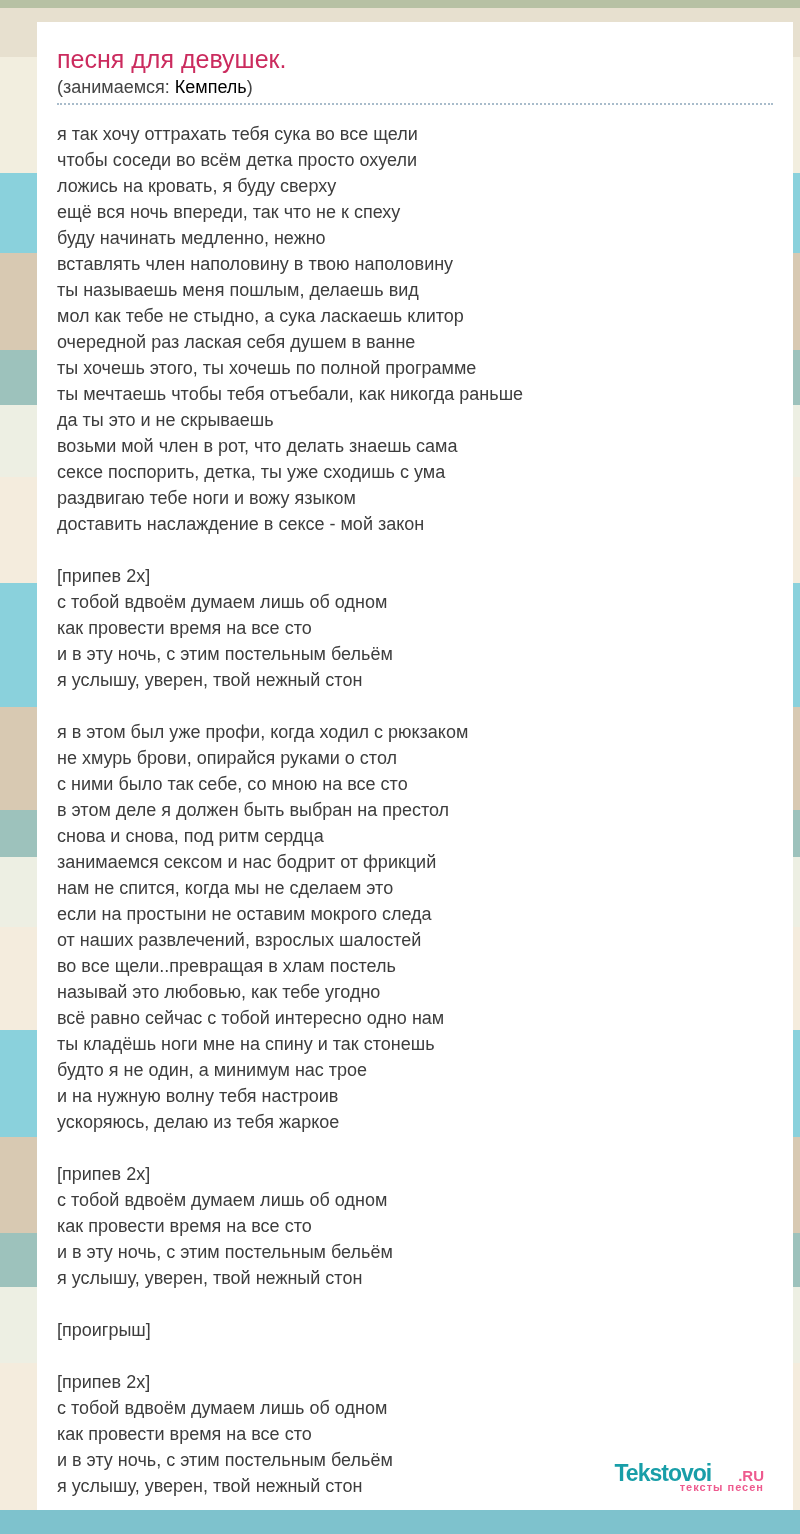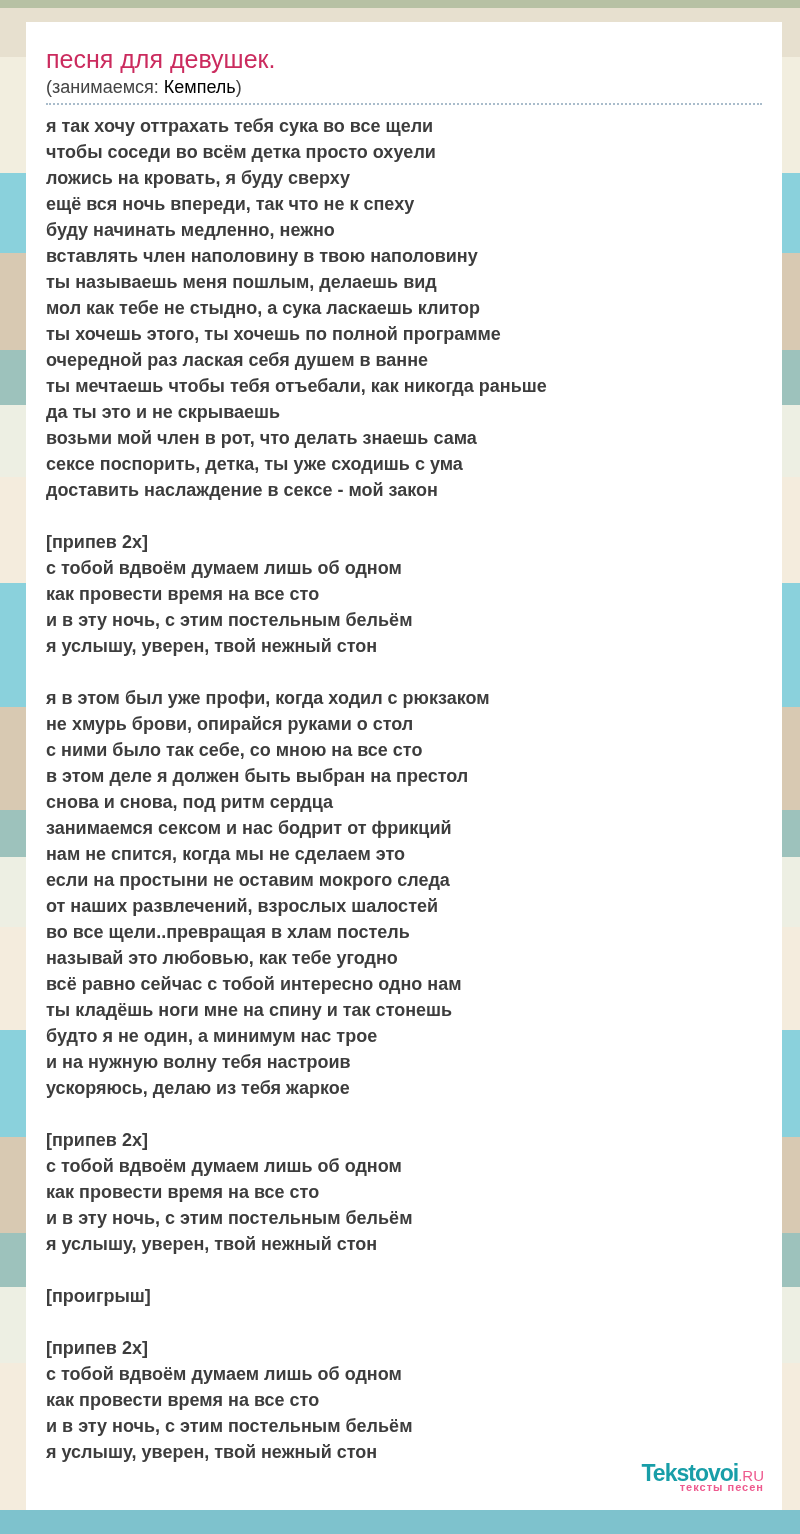--- a/index.html
+++ b/index.html
@@ -26,21 +26,21 @@
       #f4ecdd 927px, #f4ecdd 1030px,
       #8ad1dc 1030px,#8ad1dc 1137px,
       #d8c9b2 1137px,#d8c9b2 1233px,
       #9dc2bc 1233px,#9dc2bc 1287px,
       #edefe3 1287px,#edefe3 1363px,
       #f4ecdd 1363px,#f4ecdd 1510px,
       #7ec2cd 1510px,#7ec2cd 1534px);
   }
   .content {
     position: absolute;
-    left: 26px;
+    left: 37px;
     top: 22px;
     width: 756px;
     height: 1490px;
     background: #ffffff;
     box-sizing: border-box;
     padding: 24px 20px 0 20px;
   }
   h1.song-title {
     margin: 0;
     font-size: 25px;
@@ -57,21 +57,21 @@
   a.artist-link {
     color: #000000;
     text-decoration: none;
     cursor: pointer;
   }
   .dotted-sep {
     margin-top: 6px;
     height: 0;
     border-bottom: 2px dotted #a9bccb;
   }
-  .lyrics { margin-top: 8px; font-weight: bold; }
+  .lyrics { margin-top: 16px; }
   .lyrics-block { margin: 0 0 26px 0; }
   .lyric-line {
     margin: 0;
     font-size: 18px;
     line-height: 26px;
     color: #3d3d3d;
     white-space: nowrap;
   }
   .logo {
     position: absolute;
@@ -82,22 +82,23 @@
     cursor: pointer;
   }
   .logo .brand {
     font-size: 23px;
     font-weight: 700;
     letter-spacing: -1px;
     color: #189ea8;
   }
   .logo .tld {
     font-size: 15px;
-    font-weight: 400;
+    font-weight: 700;
     color: #ee5a8e;
+    padding-left: 27px;
   }
   .logo .tagline {
     margin-top: -3px;
     font-size: 11px;
     font-weight: 700;
     letter-spacing: 1px;
     color: #ee5a8e;
   }
   .footer-band {
     position: absolute;
@@ -119,26 +120,27 @@
   <div class="lyrics" id="lyrics">
       <div class="lyrics-block">
         <p class="lyric-line">я так хочу оттрахать тебя сука во все щели</p>
         <p class="lyric-line">чтобы соседи во всём детка просто охуели</p>
         <p class="lyric-line">ложись на кровать, я буду сверху</p>
         <p class="lyric-line">ещё вся ночь впереди, так что не к спеху</p>
         <p class="lyric-line">буду начинать медленно, нежно</p>
         <p class="lyric-line">вставлять член наполовину в твою наполовину</p>
         <p class="lyric-line">ты называешь меня пошлым, делаешь вид</p>
         <p class="lyric-line">мол как тебе не стыдно, а сука ласкаешь клитор</p>
+        <p class="lyric-line">очередной раз лаская себя душем в ванне</p>
         <p class="lyric-line">ты хочешь этого, ты хочешь по полной программе</p>
-        <p class="lyric-line">очередной раз лаская себя душем в ванне</p>
         <p class="lyric-line">ты мечтаешь чтобы тебя отъебали, как никогда раньше</p>
         <p class="lyric-line">да ты это и не скрываешь</p>
         <p class="lyric-line">возьми мой член в рот, что делать знаешь сама</p>
         <p class="lyric-line">сексе поспорить, детка, ты уже сходишь с ума</p>
+        <p class="lyric-line">раздвигаю тебе ноги и вожу языком</p>
         <p class="lyric-line">доставить наслаждение в сексе - мой закон</p>
       </div>
       <div class="lyrics-block">
         <p class="lyric-line">[припев 2x]</p>
         <p class="lyric-line">с тобой вдвоём думаем лишь об одном</p>
         <p class="lyric-line">как провести время на все сто</p>
         <p class="lyric-line">и в эту ночь, с этим постельным бельём</p>
         <p class="lyric-line">я услышу, уверен, твой нежный стон</p>
       </div>
       <div class="lyrics-block">

